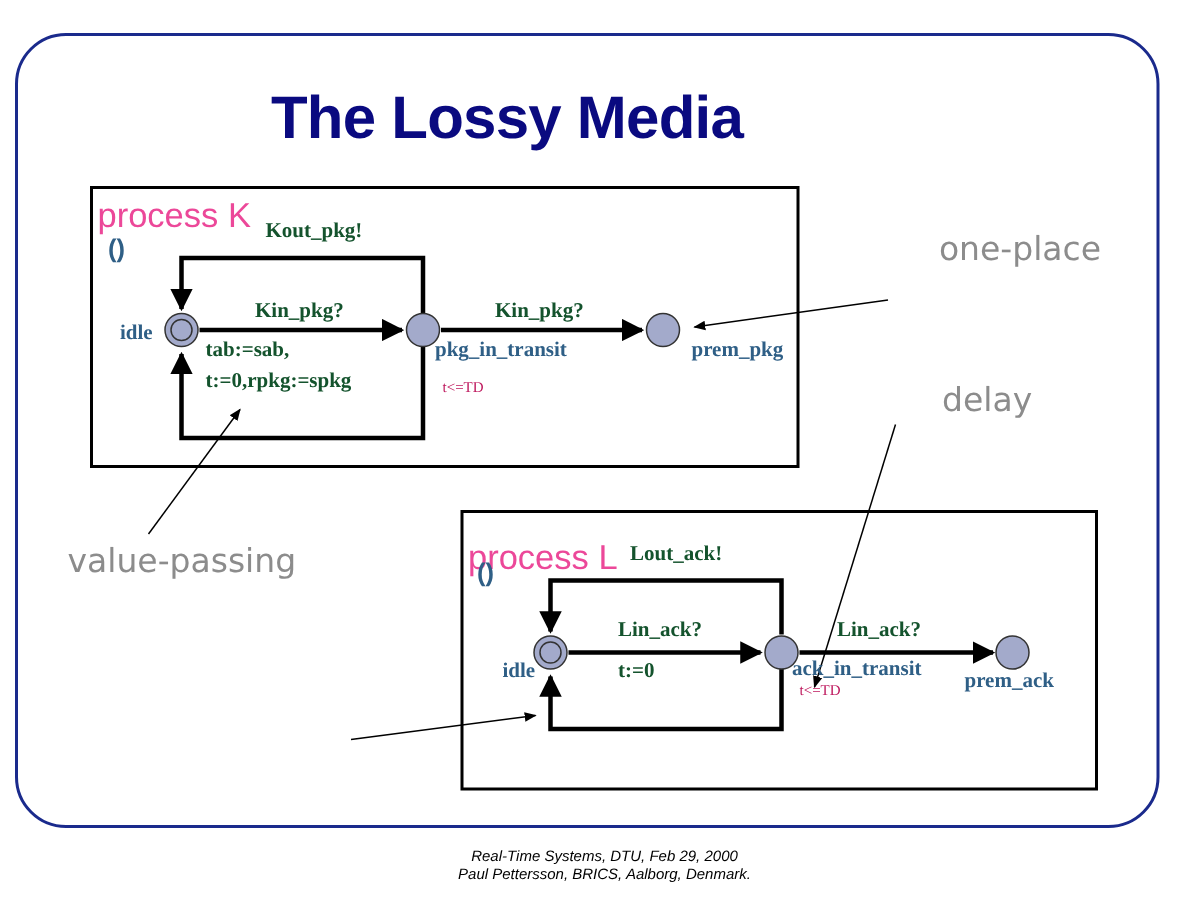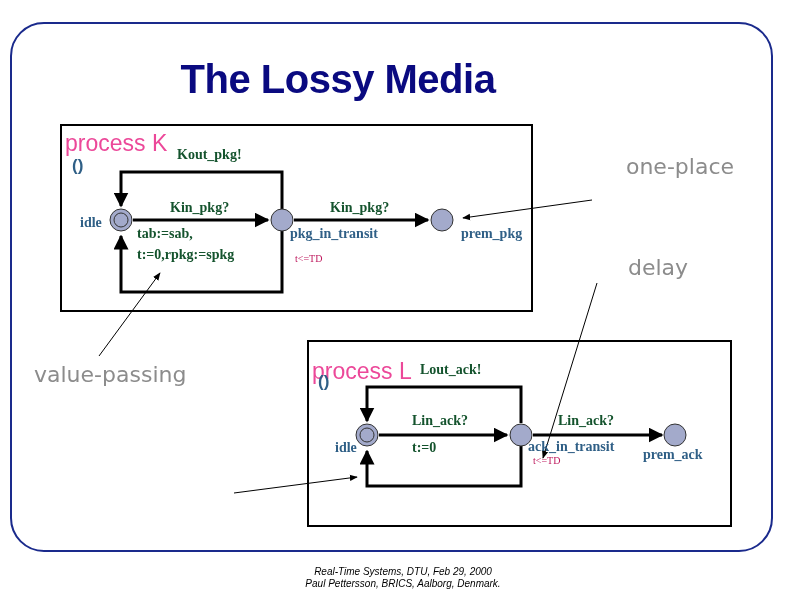--- a/index.html
+++ b/index.html
@@ -116,20 +116,20 @@
 <div class="lbl-edge" style="left:412px; top:440px;">t:=0</div>
 <div class="lbl-loc" style="left:335px; top:440px;">idle</div>
 <div class="lbl-loc" style="left:528px; top:439px;">ack_in_transit</div>
 <div class="lbl-inv" style="left:533px; top:455px;">t&lt;=TD</div>
 <div class="lbl-loc" style="left:643px; top:447px;">prem_ack</div>
 
 <div class="note" style="left:621px; top:148px; text-align:center; width:118px;">
   <div>one-place</div>
 </div>
 <div class="note" style="left:580px; top:249px;margin-left:48px;">delay</div>
-<div class="note" style="left:34px; top:356px;">value-passing</div>
+<div class="note" style="left:45px; top:356px;">value-passing</div>
 <div class="note" style="left:44px; top:443px;">
 </div>
 
 <div class="footer">
   <div>Real-Time Systems, DTU, Feb 29, 2000</div>
   <div>Paul Pettersson, BRICS, Aalborg, Denmark.</div>
 </div>
 
 </body></html>

